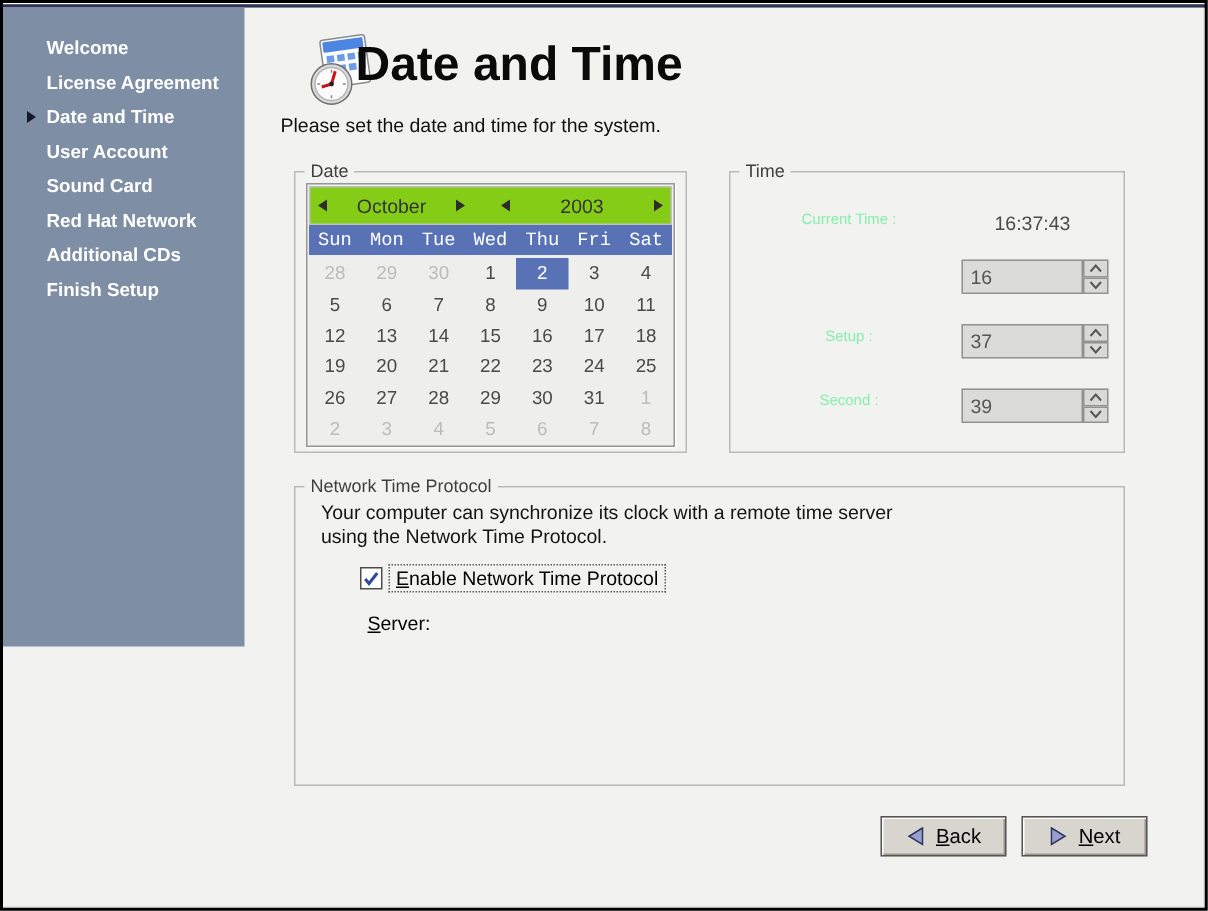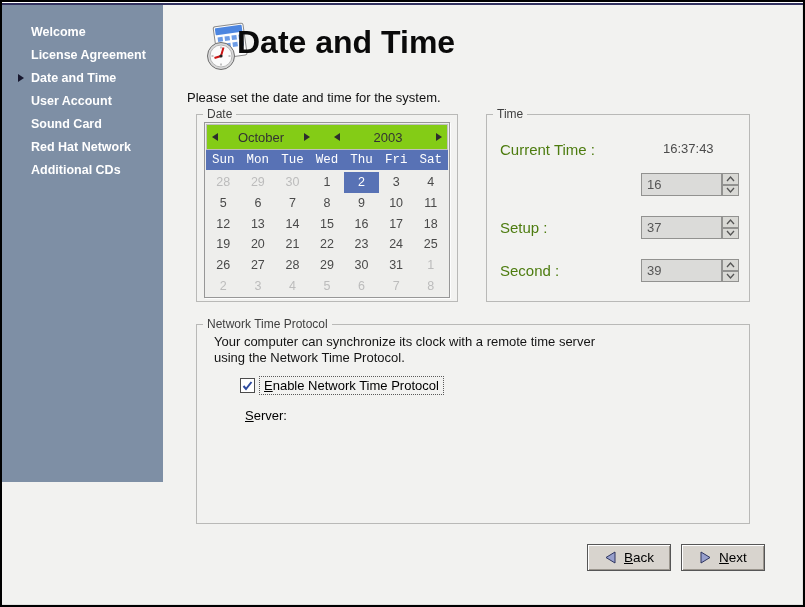--- a/index.html
+++ b/index.html
@@ -4,29 +4,29 @@
 <style>
   * { box-sizing: border-box; }
   html,body { margin:0; padding:0; }
   body { background:#000; font-family:"Liberation Sans", sans-serif; }
   .page { position:relative; width:805px; height:607px; background:#000; overflow:hidden; }
   .edge-white { position:absolute; left:2px; right:2px; top:2px; height:1px; background:#ffffff; }
   .edge-navy  { position:absolute; left:2px; right:2px; top:3px; height:2px; background:#32325f; }
   .window { position:absolute; left:2px; top:5px; right:2px; bottom:2px; background:#f2f2f0;
             box-shadow: inset -1px -1px 0 #e2e2e0; }
   
-  .sidebar { position:absolute; left:2px; top:5px; width:161px; height:477px; background:#7e8fa5; padding-top:16px; }
+  .sidebar { position:absolute; left:2px; top:5px; width:161px; height:426px; background:#7e8fa5; padding-top:16px; }
   .side-item { position:relative; height:23px; line-height:23px; padding-left:29px; color:#ffffff;
                font-size:12.5px; font-weight:bold; }
   .side-arrow { position:absolute; left:16px; top:7px; width:0; height:0;
                 border-left:6px solid #17172e; border-top:4.5px solid transparent; border-bottom:4.5px solid transparent; }
   
   .hdr-icon { position:absolute; left:205px; top:22px; width:50px; height:50px; }
   .hdr-title { position:absolute; left:237px; top:24px; font-size:32px; font-weight:bold; color:#0a0a0a; }
-  .hdr-sub { position:absolute; left:187px; top:76px; font-size:13px; color:#111;margin-top:14px; }
+  .hdr-sub { position:absolute; left:187px; top:76px; font-size:13px; color:#111; }
   
   .fs { position:absolute; border:1px solid #b9b9b7; }
   .fs-legend { position:absolute; top:-8px; left:6px; background:#f2f2f0; padding:0 4px; font-size:12px; color:#3f3f3f; }
   #fs-date { left:196px; top:114px; width:262px; height:188px; }
   #fs-time { left:486px; top:114px; width:264px; height:188px; }
   #fs-ntp  { left:196px; top:324px; width:554px; height:200px; }
   
   .calendar { position:absolute; left:204px; top:122px; width:246px; height:176px;
               background:#eeeeec; border:1px solid #979797; box-shadow:1px 1px 0 #fdfdfd; }
   .cal-monthbar { position:absolute; left:1px; right:1px; top:1px; height:26px; background:#84cc16;
@@ -40,21 +40,21 @@
   .cal-days { position:absolute; left:1px; right:1px; top:27px; height:20px; background:#5872b5;
               display:grid; grid-template-columns:repeat(7,1fr);font-family:Liberation Mono, monospace; }
   .cal-dayname { color:#fff; font-size:12.5px; display:flex; align-items:center; justify-content:center; }
   .cal-weeks { position:absolute; left:1px; right:1px; top:49px; bottom:1px;
                display:grid; grid-template-columns:repeat(7,1fr); grid-template-rows:repeat(6,1fr);
                font-size:12.5px; color:#4a4a4a; }
   .cal-cell { display:flex; align-items:center; justify-content:center; }
   .cal-cell.o { color:#bcbcbc; }
   .cal-cell.sel { background:#5872b5; color:#ffffff; }
   
-  .t-label { position:absolute; left:500px; width:132px; text-align:left; font-size:15px; color:#4d7c0f; }
+  .t-label { position:absolute; left:500px; width:132px; text-align:center; font-size:10px; color:#86efac; }
   .t-value { position:absolute; left:642px; font-size:13px; color:#4c4c4c;margin-left:21px; }
   .spin { position:absolute; left:641px; width:98px; height:23px; }
   .spin-entry { position:absolute; left:0; top:0; width:81px; height:23px; background:#dbdbd9;
                 border:1px solid #929290; font-size:13px; color:#565656; line-height:21px; padding-left:5px; }
   .spin-btns { position:absolute; right:0; top:0; width:17px; height:23px; }
   .spin-b { position:absolute; right:0; width:17px; height:11.5px; background:#d9d9d5; border:1px solid #929290;
             display:flex; align-items:center; justify-content:center; }
   .spin-b.up { top:0; } .spin-b.dn { bottom:0; }
   
   .ntp-desc { position:absolute; left:214px; font-size:13px; color:#141414; }
@@ -88,20 +88,21 @@
     <div class="side-item"><span>Welcome</span></div>
     <div class="side-item"><span>License Agreement</span></div>
     <div class="side-item">
       <span class="side-arrow"></span>
       <span>Date and Time</span>
     </div>
     <div class="side-item"><span>User Account</span></div>
     <div class="side-item"><span>Sound Card</span></div>
     <div class="side-item"><span>Red Hat Network</span></div>
     <div class="side-item"><span>Additional CDs</span></div>
+    <div class="side-item"><span>Finish Setup</span></div>
   </div>
 
   <svg class="hdr-icon" viewBox="0 0 50 50">
     <g transform="rotate(-8 24 18)">
       <rect x="10" y="3" width="30" height="32" rx="2" fill="#fdfdfd" stroke="#8a8a8a"></rect>
       <rect x="11.5" y="4.5" width="27" height="7" rx="1" fill="#4d86e0"></rect>
       <rect x="13" y="14" width="5" height="4.5" fill="#6d9ce6"></rect>
         <rect x="20" y="14" width="5" height="4.5" fill="#6d9ce6"></rect>
         <rect x="27" y="14" width="5" height="4.5" fill="#6d9ce6"></rect>
         <rect x="34" y="14" width="4" height="4.5" fill="#6d9ce6"></rect>

